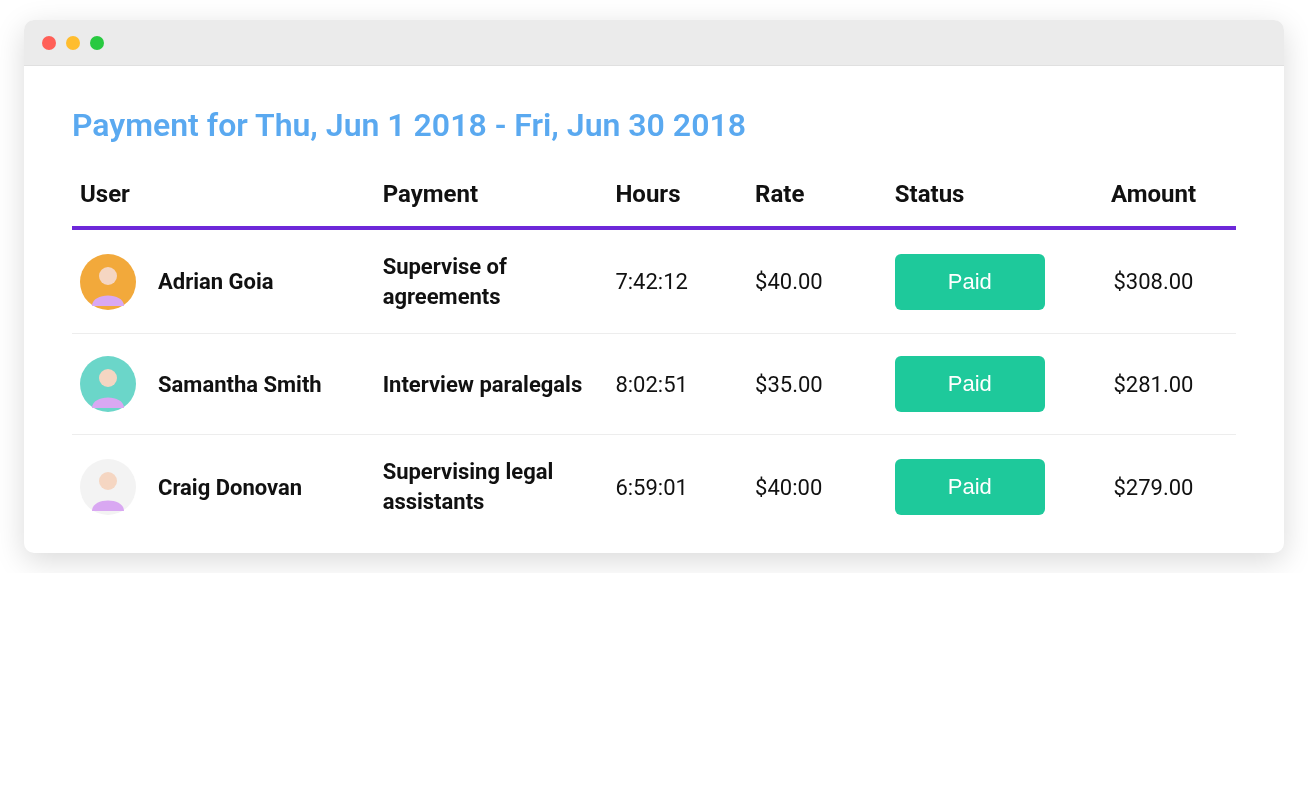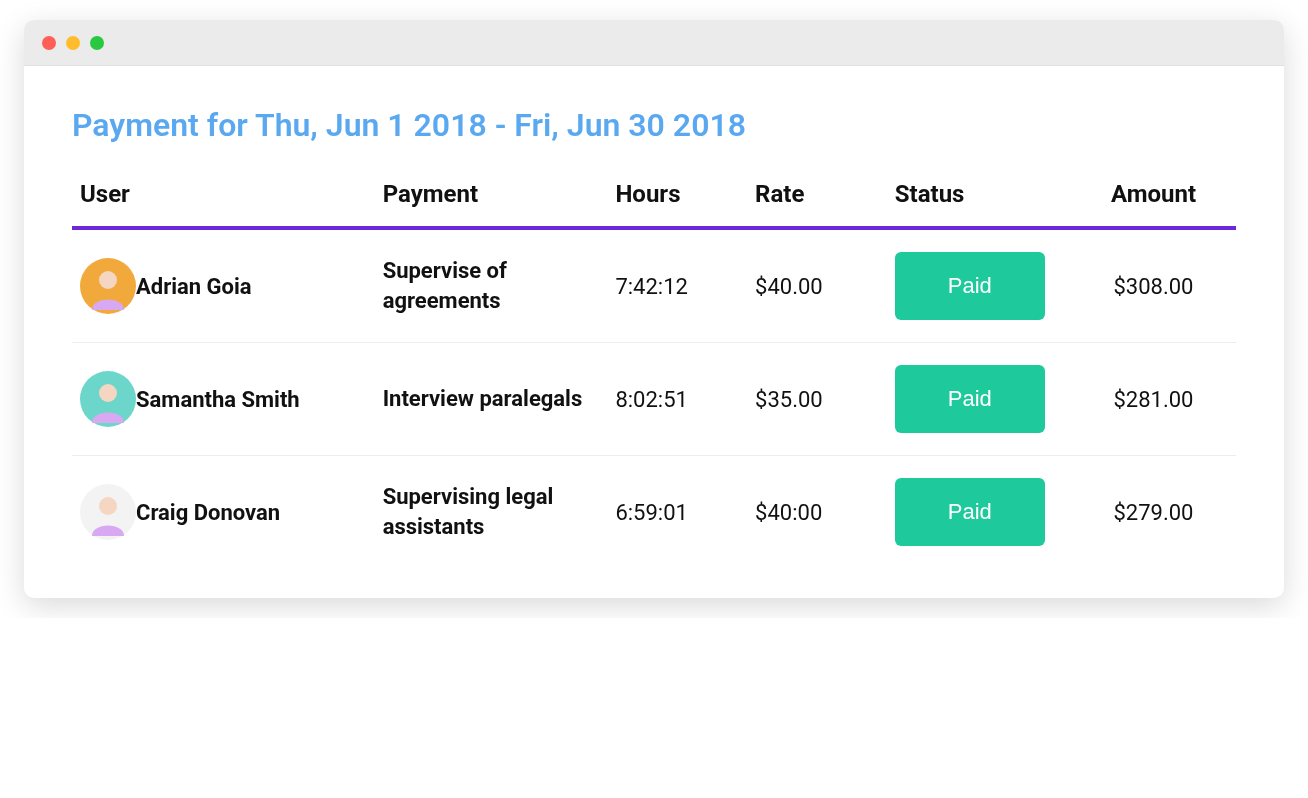--- a/index.html
+++ b/index.html
@@ -29,21 +29,21 @@
     }
     .traffic-light {
       width: 14px;
       height: 14px;
       border-radius: 50%;
     }
     .tl-red { background: #ff5f57; }
     .tl-yellow { background: #ffbd2e; }
     .tl-green { background: #28c940; }
     .content {
-      padding: 40px 48px 30px 48px;
+      padding: 40px 48px 14px 48px;
     }
     .page-title {
       color: #5aa9f0;
       font-size: 32px;
       font-weight: 600;
       margin-bottom: 36px;
     }
     table {
       width: 100%;
       border-collapse: collapse;
@@ -64,20 +64,21 @@
     }
     tbody tr {
       border-bottom: 1px solid #ededed;
     }
     tbody tr:last-child {
       border-bottom: none;
     }
     .user-cell {
       display: flex;
       align-items: center;
+      gap: 22px;
     }
     .avatar {
       width: 56px;
       height: 56px;
       border-radius: 50%;
       flex-shrink: 0;
     }
     .user-name {
       font-weight: 700;
       font-size: 22px;
@@ -90,21 +91,21 @@
     .status-badge {
       display: inline-flex;
       align-items: center;
       justify-content: center;
       background: #1ec99b;
       color: #fff;
       font-size: 22px;
       font-weight: 500;
       border-radius: 6px;
       width: 150px;
-      height: 68px;
+      height: 56px;
       border: none;
       cursor: pointer;
     }
     th.col-status, td.col-status { text-align: left; }
     th.col-amount, td.col-amount { text-align: center; padding-right: 10px; }
     .col-user   { width: 26%; }
     .col-project{ width: 20%; }
     .col-hours  { width: 12%; }
     .col-rate   { width: 12%; }
     .col-status { width: 16%; }

